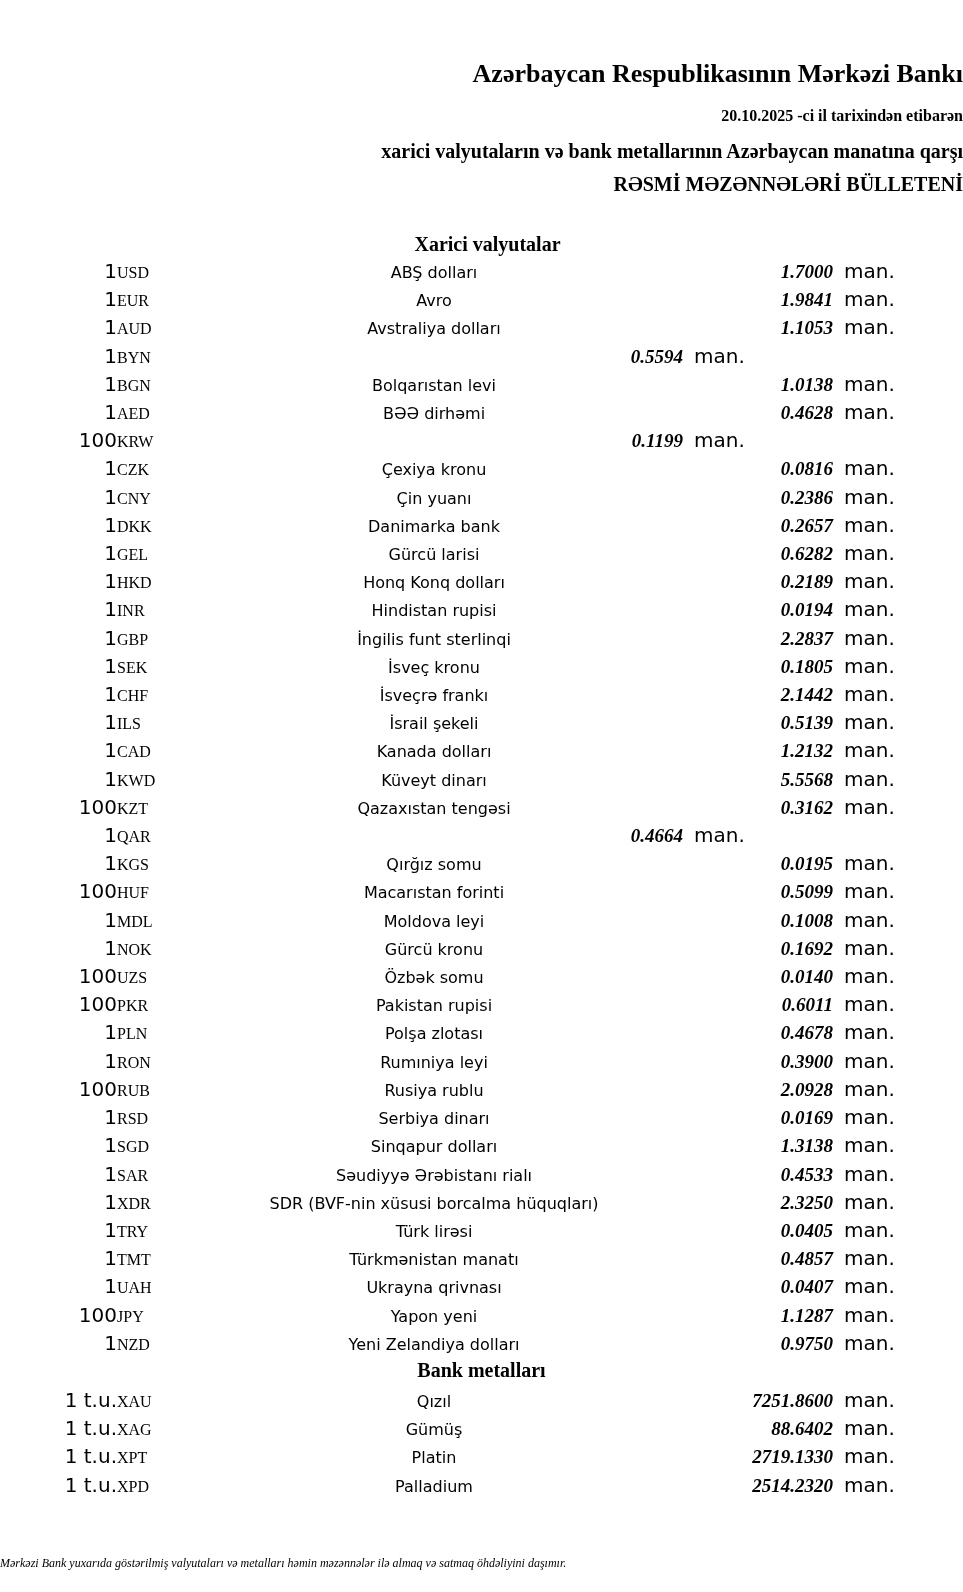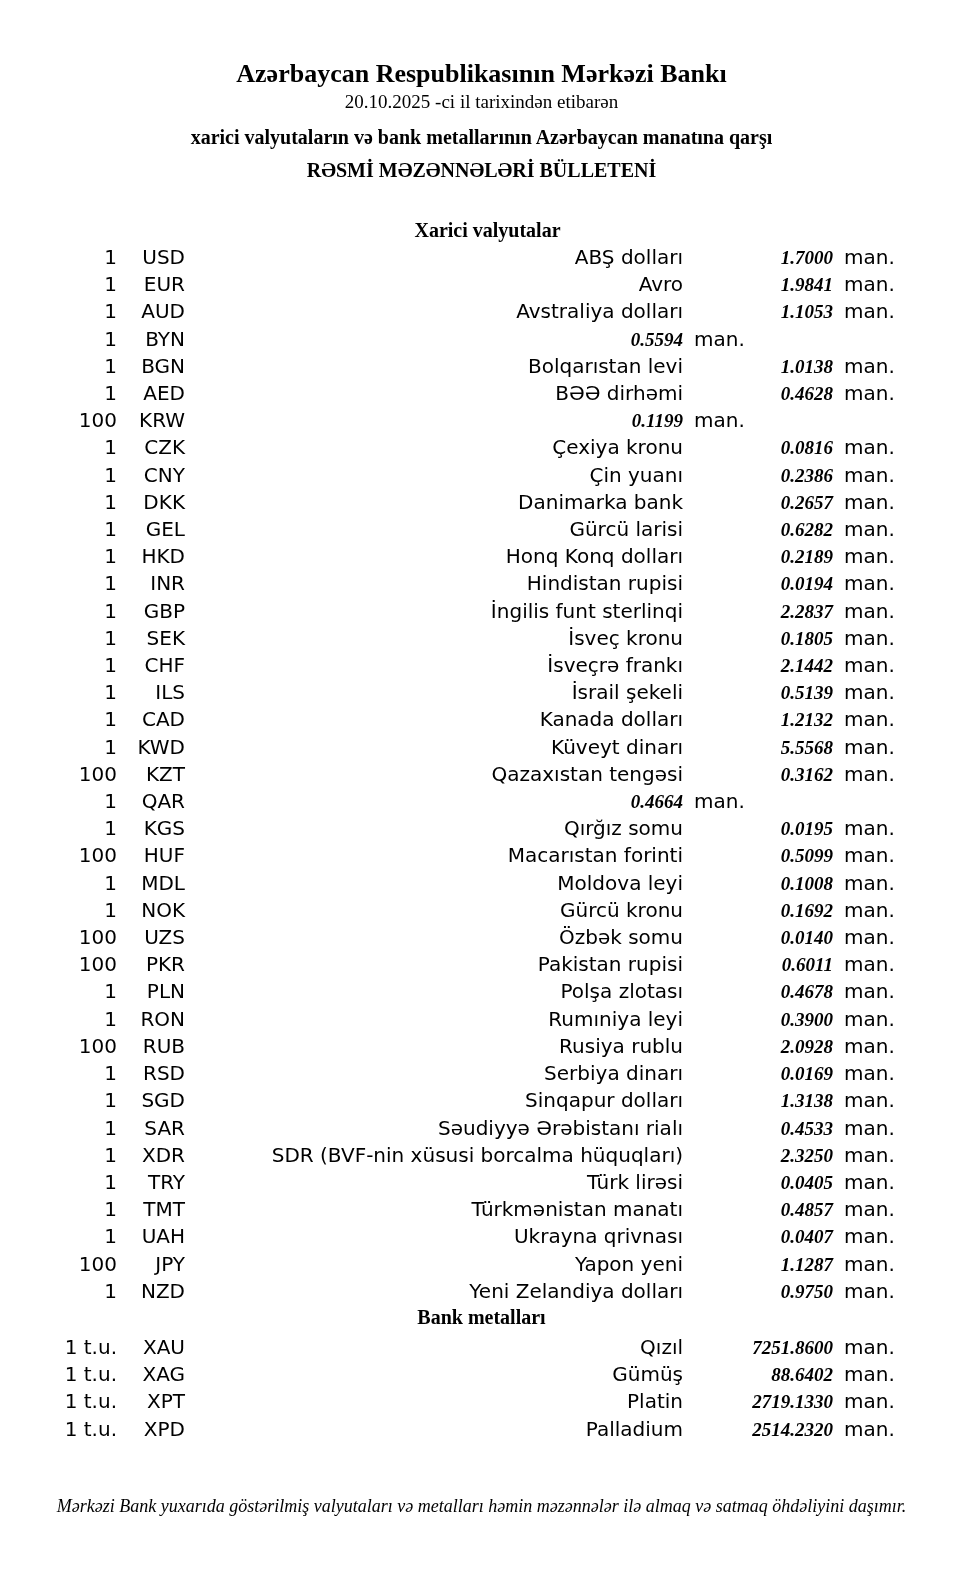--- a/index.html
+++ b/index.html
@@ -8,35 +8,35 @@
   }
   body {
     width: 963px;
     height: 1592px;
     background: #ffffff;
     color: #000000;
     font-family: "DejaVu Sans", sans-serif;
     overflow: hidden;
   }
   .header {
-    text-align: center;
+    text-align: right;
     padding-top: 58px;
   }
   .doc-title {
     font-family: "Liberation Serif", serif;
     font-weight: 700;
     font-size: 26px;
     line-height: 32px;
   }
   .date-line {
     font-family: "Liberation Serif", serif;
-    font-weight: 400;
-    font-size: 19px;
+    font-weight: 700;
+    font-size: 16px;
     line-height: 24px;
-    margin-top: 0;
+    margin-top: 14px;
   }
   .subject-line {
     font-family: "Liberation Serif", serif;
     font-weight: 700;
     font-size: 20px;
     line-height: 24px;
     margin-top: 11px;
   }
   .bulletin-title {
     font-family: "Liberation Serif", serif;
@@ -67,46 +67,46 @@
     display: grid;
     grid-template-columns: 117px 68px 1fr 150px 60px;
     line-height: 27.2px;
     align-items: baseline;
   }
   .qty {
     text-align: right;
     font-size: 20px;
   }
   .code {
-    text-align: right;
-    font-size: 20px;
+    text-align: left;
+    font-size: 16px;
+    font-family: Liberation Serif, serif;
   }
   .name {
-    text-align: right;
-    font-size: 20px;
+    text-align: center;
+    font-size: 16px;
     white-space: nowrap;
   }
   .rate {
     text-align: right;
     font-family: "Liberation Serif", serif;
     font-style: italic;
     font-weight: 700;
     font-size: 19px;
   }
   .unit {
     text-align: left;
     padding-left: 11px;
     font-size: 20px;
   }
   .footer {
     margin-top: 52px;
-    text-align: center;
     font-family: "Liberation Serif", serif;
     font-style: italic;
-    font-size: 18px;
+    font-size: 12px;
     line-height: 22px;
   }
 </style>
 </head>
 <body>
 
 <div class="header">
   <div class="doc-title">Azərbaycan Respublikasının Mərkəzi Bankı</div>
   <div class="date-line">20.10.2025 -ci il tarixindən etibarən</div>
   <div class="subject-line">xarici valyutaların və bank metallarının Azərbaycan manatına qarşı</div>

